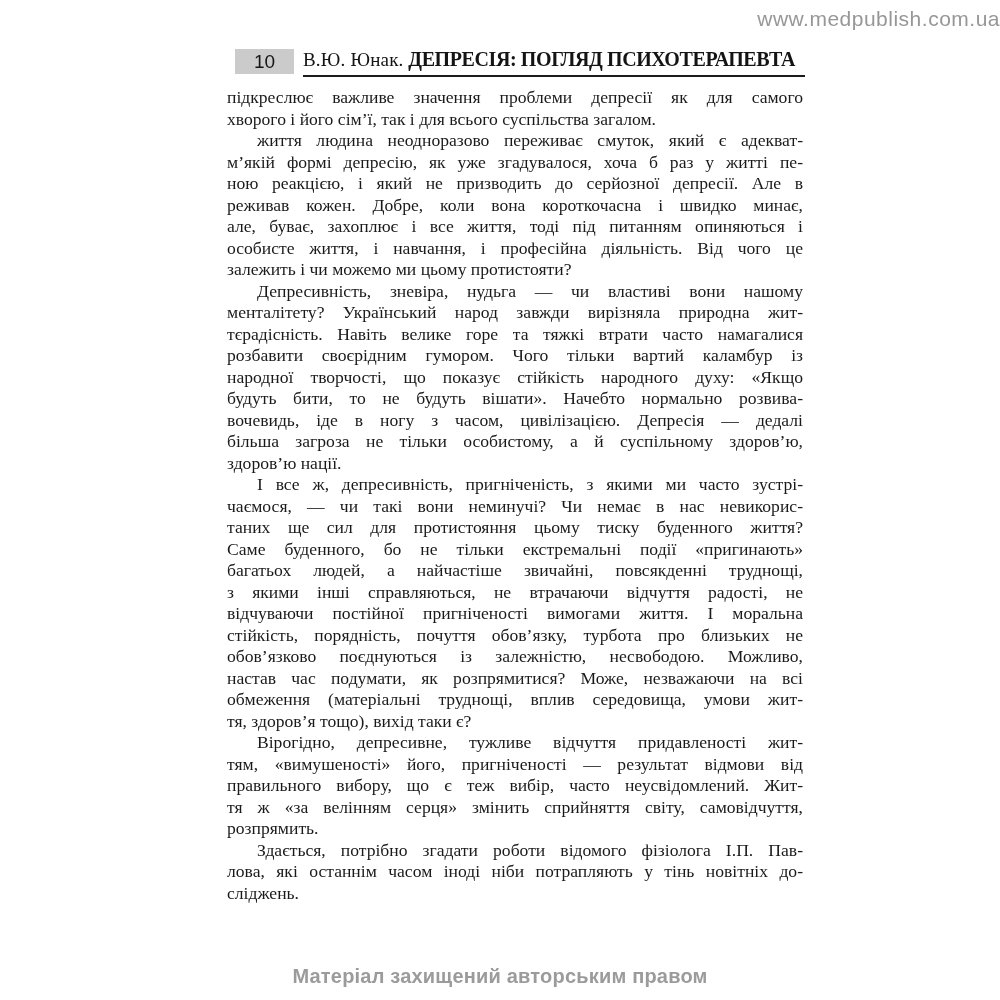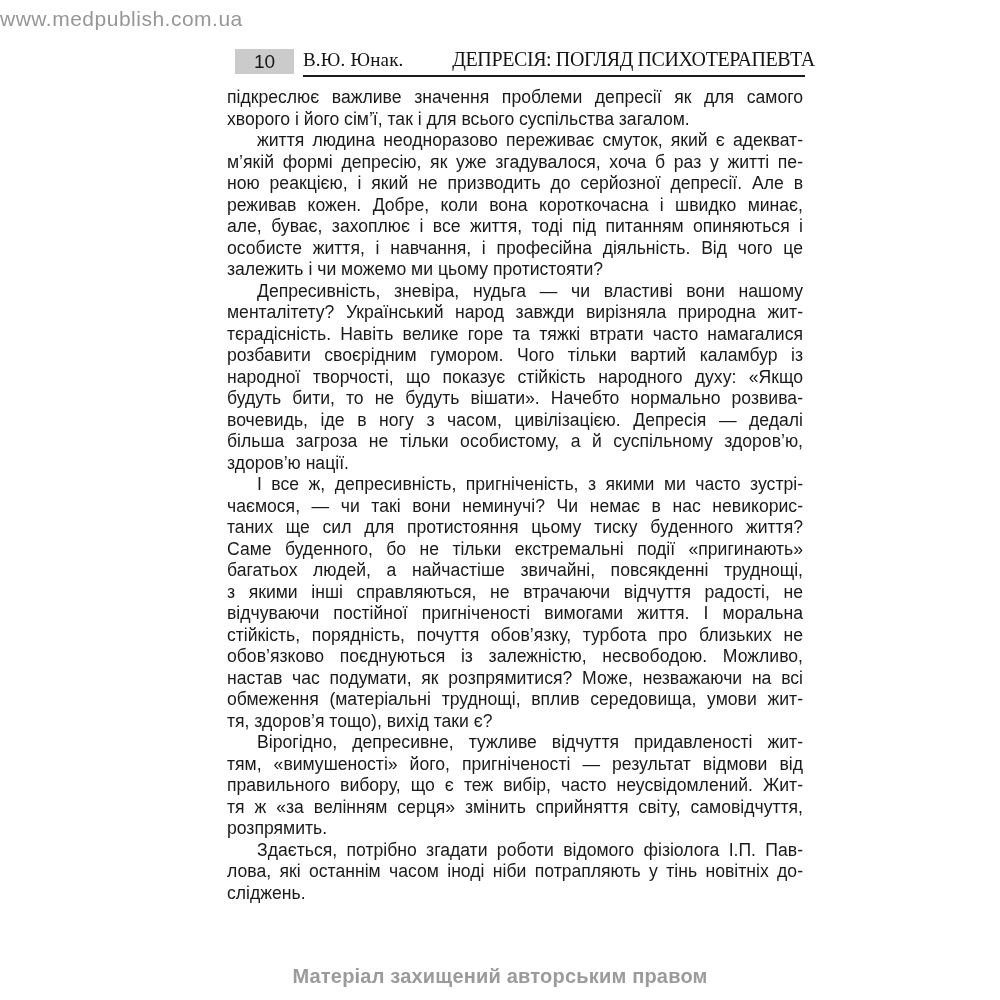--- a/index.html
+++ b/index.html
@@ -18,21 +18,21 @@
     position: absolute;
     inset: 0;
     background: #ffffff;
   }
   
   .watermark-top {
     position: absolute;
     top: 7px;
     left: 0;
     width: 1000px;
-    text-align: left;
+    text-align: right;
     font-size: 21px;
     letter-spacing: 0.5px;
     color: #979797;
     font-family: "Liberation Sans", sans-serif;
   }
   
   .header {
     position: absolute;
     left: 235px;
     top: 49px;
@@ -59,35 +59,34 @@
     font-family: "Liberation Serif", serif;
     color: #141414;
     font-size: 19px;
     line-height: 21px;
   }
   .header-author {
     font-weight: 400;
     letter-spacing: 0.2px;
   }
   .header-booktitle {
-    font-weight: 400;
+    font-weight: 700;
     letter-spacing: -0.4px;
     font-size: 20px;
-    margin-left: 44px;
   }
   
   .body-text {
     position: absolute;
     left: 227px;
     top: 87px;
     width: 576px;
     color: #1a1a1a;
     font-size: 17.6px;
     line-height: 21.5px;
-    font-family: Liberation Sans, sans-serif;
+    font-family: Liberation Serif, serif;
   }
   .para { margin: 0; padding: 0; }
   .line {
     display: block;
     text-align: justify;
     text-align-last: justify;
     white-space: normal;
     height: 21.5px;
     overflow: visible;
   }

